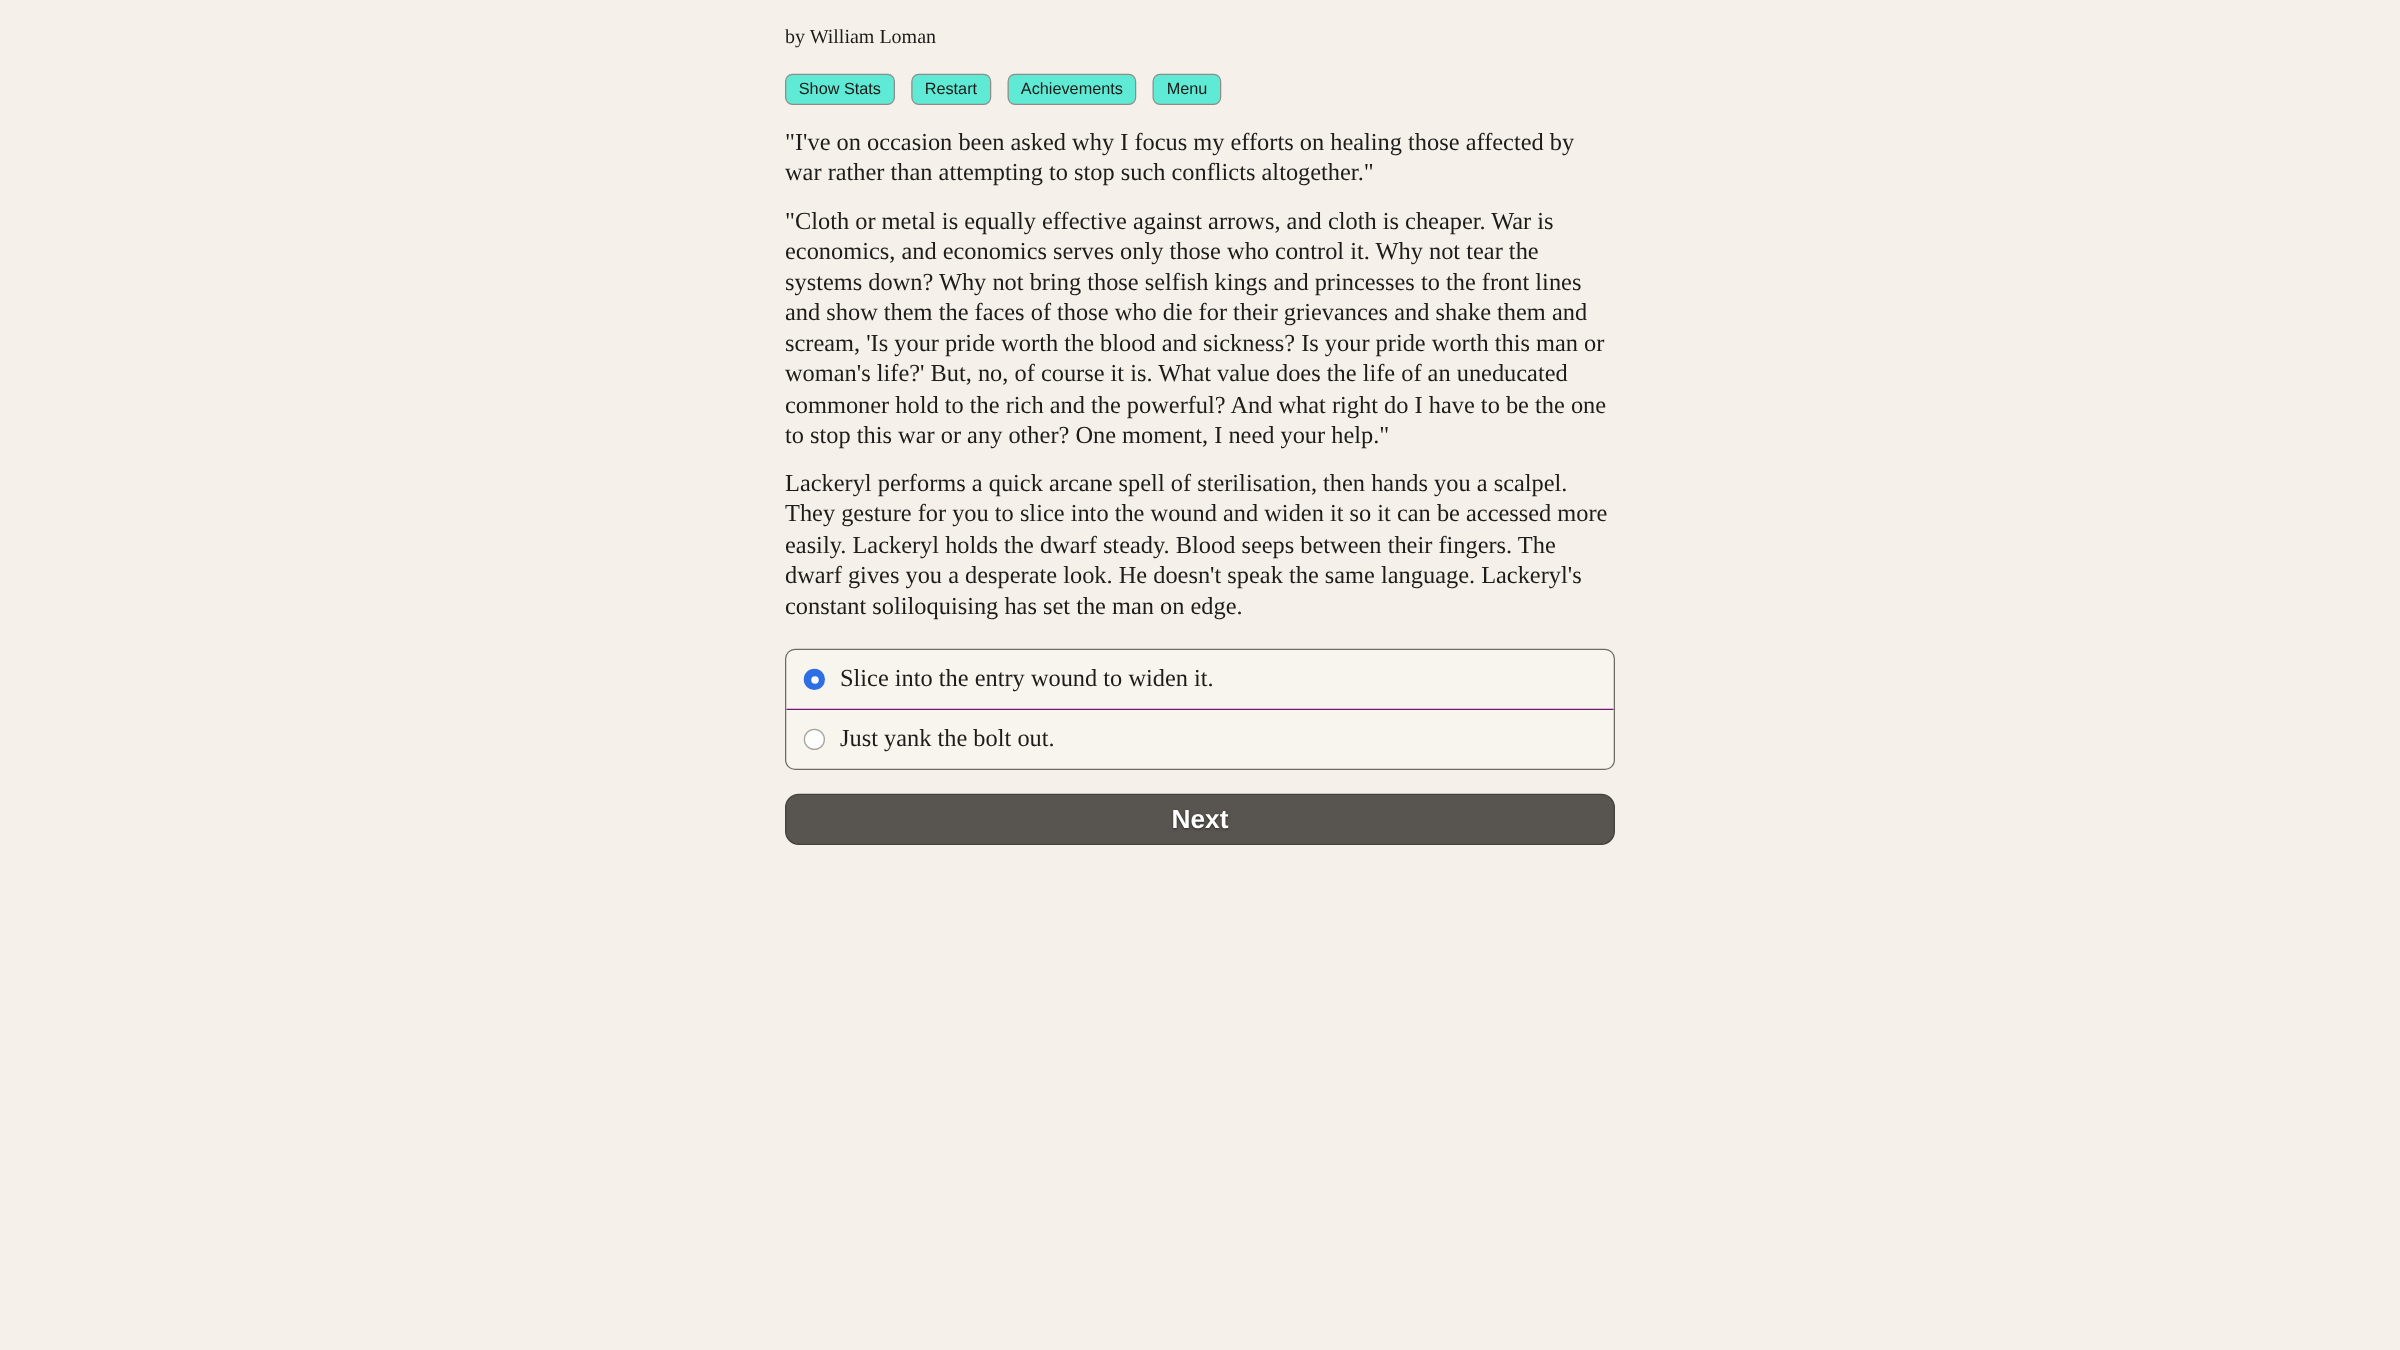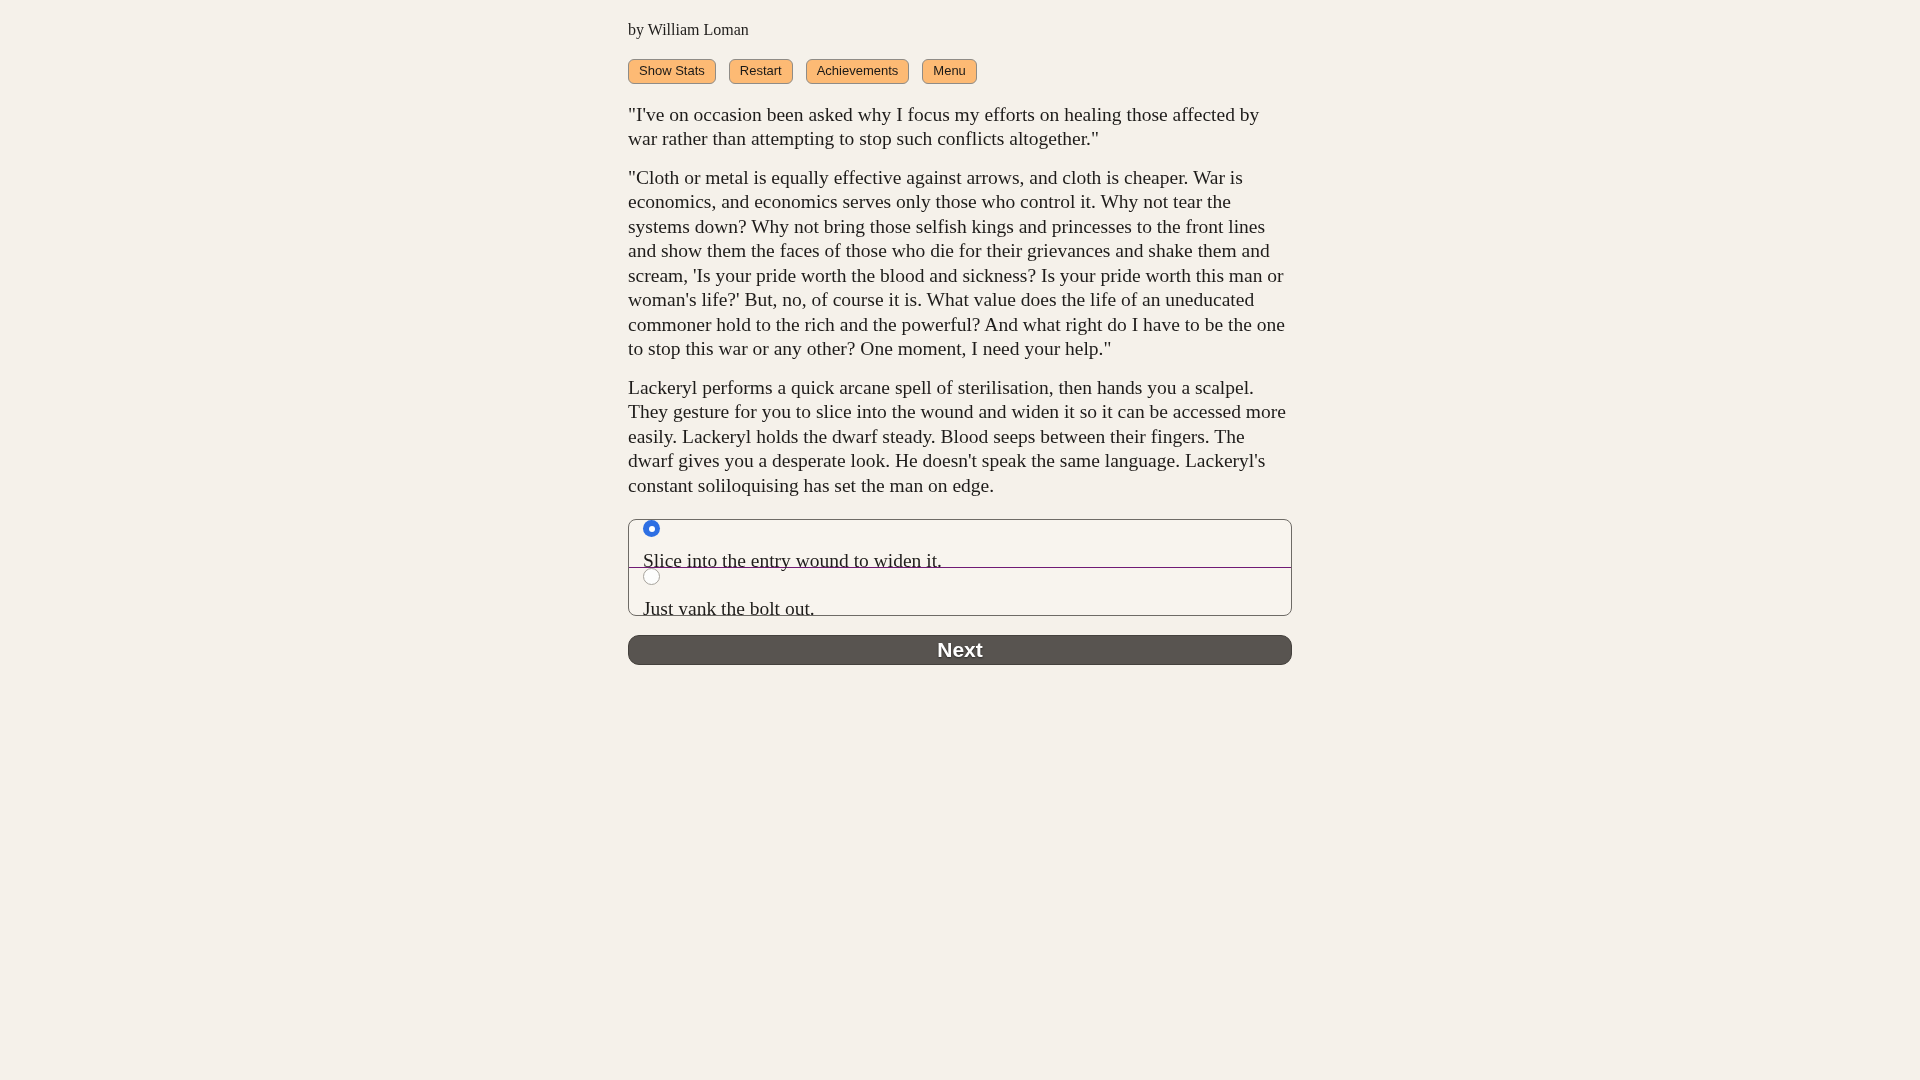--- a/index.html
+++ b/index.html
@@ -30,47 +30,46 @@
   }
   .toolbar {
     display: flex;
     gap: 13px;
     margin: 0 0 19px 0;
   }
   .toolbar button {
     font-family: "Liberation Sans", sans-serif;
     font-size: 13px;
     color: #1b1a18;
-    background: #fdba74;
+    background: #5eead4;
     border: 1px solid #8f8c87;
     border-radius: 6px;
     padding: 3px 10px 4px 10px;
     line-height: 1.2;
     cursor: pointer;
   }
   .story p {
     font-size: 19.5px;
     line-height: 24.5px;
     margin: 0 0 14px 0;
   }
   .choice-box {
     margin-top: 21px;
     border: 1px solid #6e6b66;
     border-radius: 8px;
     background: #f8f4ee;
     overflow: hidden;
   }
   .choice-row {
     display: flex;
-    align-items: flex-start;
+    align-items: center;
     gap: 12px;
     padding: 0 14px;
     height: 47px;
     cursor: pointer;
-    flex-direction: column;
   }
   .choice-row + .choice-row {
     border-top: 1px solid #701a75;
   }
   .radio {
     width: 17px;
     height: 17px;
     border-radius: 50%;
     box-sizing: border-box;
     background: #fdfdfc;
@@ -92,21 +91,21 @@
     background: #ffffff;
   }
   .choice-label {
     font-size: 19.5px;
     line-height: 1.2;
   }
   .next-button {
     display: block;
     width: 100%;
     margin-top: 19px;
-    height: 30px;
+    height: 41px;
     background: #585450;
     border: 1px solid #44413d;
     border-radius: 11px;
     font-family: "Liberation Sans", sans-serif;
     font-weight: bold;
     font-size: 21px;
     color: #ffffff;
     text-shadow: 0 1px 2px rgba(0,0,0,0.55);
     cursor: pointer;
   }

